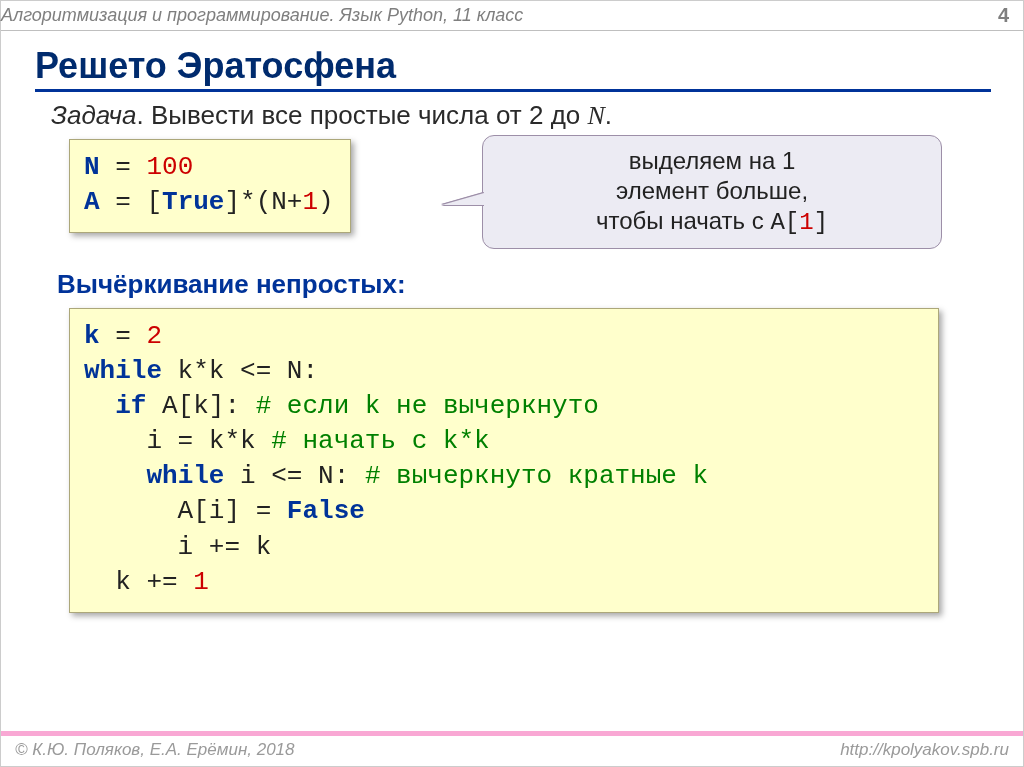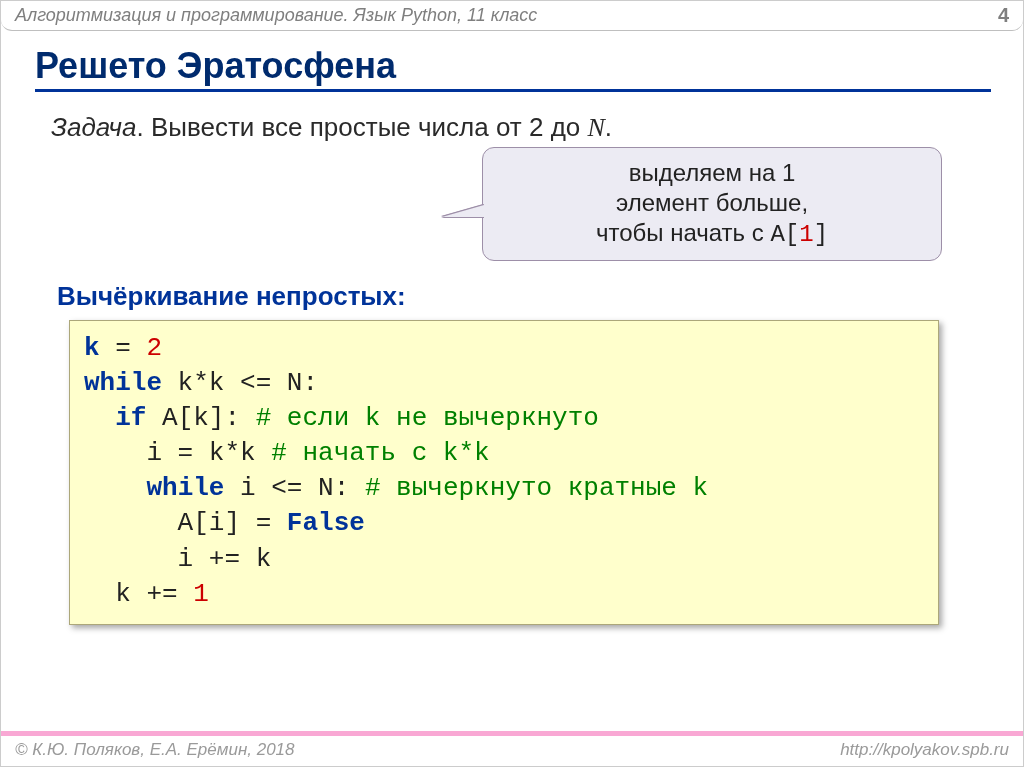--- a/index.html
+++ b/index.html
@@ -16,45 +16,44 @@
     width: 1024px;
     height: 767px;
     position: relative;
     border: 1px solid #ccc;
     box-sizing: border-box;
   }
   .topbar {
     display: flex;
     justify-content: space-between;
     align-items: center;
-    padding: 3px 14px 3px 14px;
+    padding: 3px 14px 3px 0;
     border-bottom: 1px solid #bfbfbf;
     font-size: 18px;
     font-style: italic;
     color: #7f7f7f;
-    border-radius: 11px;
   }
   .topbar .page {
     font-style: normal;
     font-weight: bold;
     font-size: 20px;
     color: #7f7f7f;
   }
   .title {
     margin: 14px 0 0 34px;
     font-family: Arial, sans-serif;
     font-size: 36px;
     font-weight: bold;
     color: #002b6e;
     border-bottom: 3px solid #003399;
     width: 956px;
     padding-bottom: 2px;
   }
   .task {
-    margin: 20px 0 0 50px;
+    margin: 8px 0 0 50px;
     font-size: 26px;
     color: #2a2a2a;
   }
   .task .it { font-style: italic; }
   .task .Nvar { font-family: "Times New Roman", serif; font-style: italic; }
   .subhead {
     margin-left: 56px;
     font-size: 26px;
     font-weight: bold;
     color: #003399;
@@ -148,20 +147,22 @@
   </div>
 
   <div class="title">Решето Эратосфена</div>
 
   <div class="task">
     <span class="it">Задача</span><span>. Вывести все простые числа от 2 до </span><span class="Nvar">N</span><span>.</span>
   </div>
 
 
   <div class="row1">
+    <div class="codebox codebox1"><span class="valkw">N</span><span> = </span><span class="num">100</span>
+<span class="valkw">A</span><span> = [</span><span class="valkw">True</span><span>]*(N+</span><span class="num">1</span><span>)</span></div>
 
     <div class="callout-tail"></div>
     <div class="callout">
       <span>выделяем на 1</span><br>
       <span>элемент больше,</span><br>
       <span>чтобы начать с </span><span class="mono"><span>A[</span><span class="num">1</span><span>]</span></span>
     </div>
   </div>
 
   <div class="subhead sub2">Вычёркивание непростых:</div>

